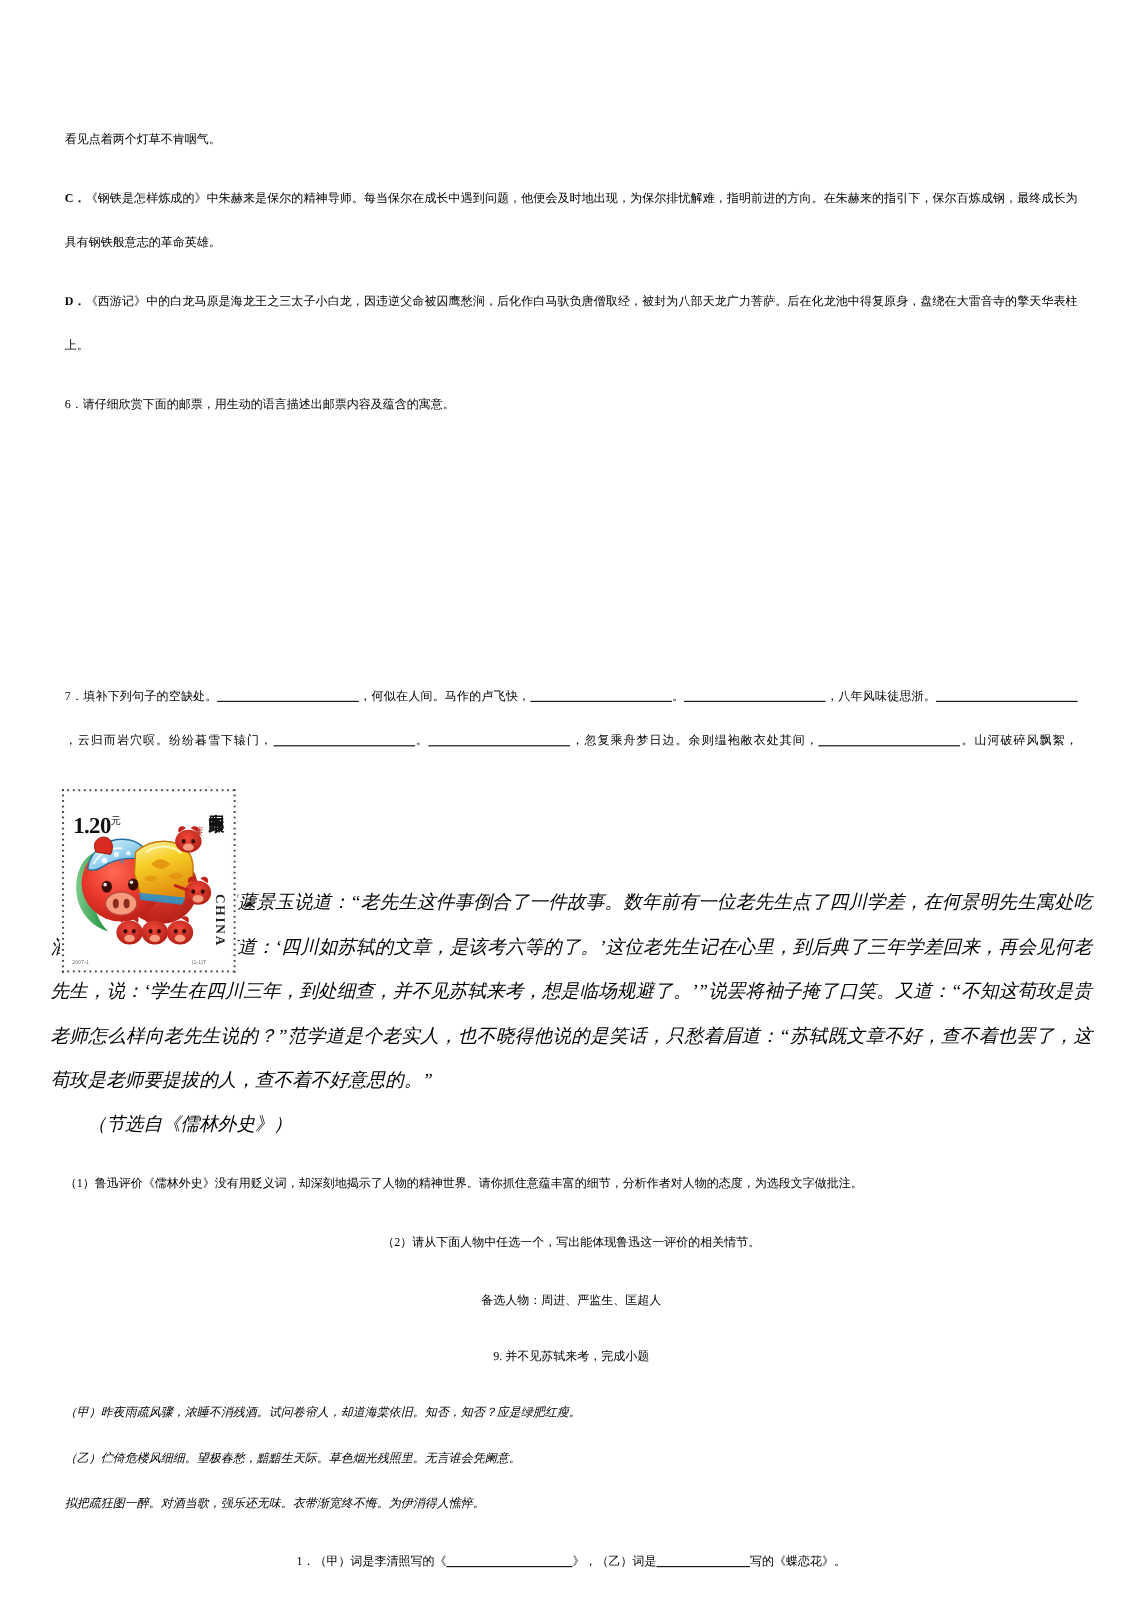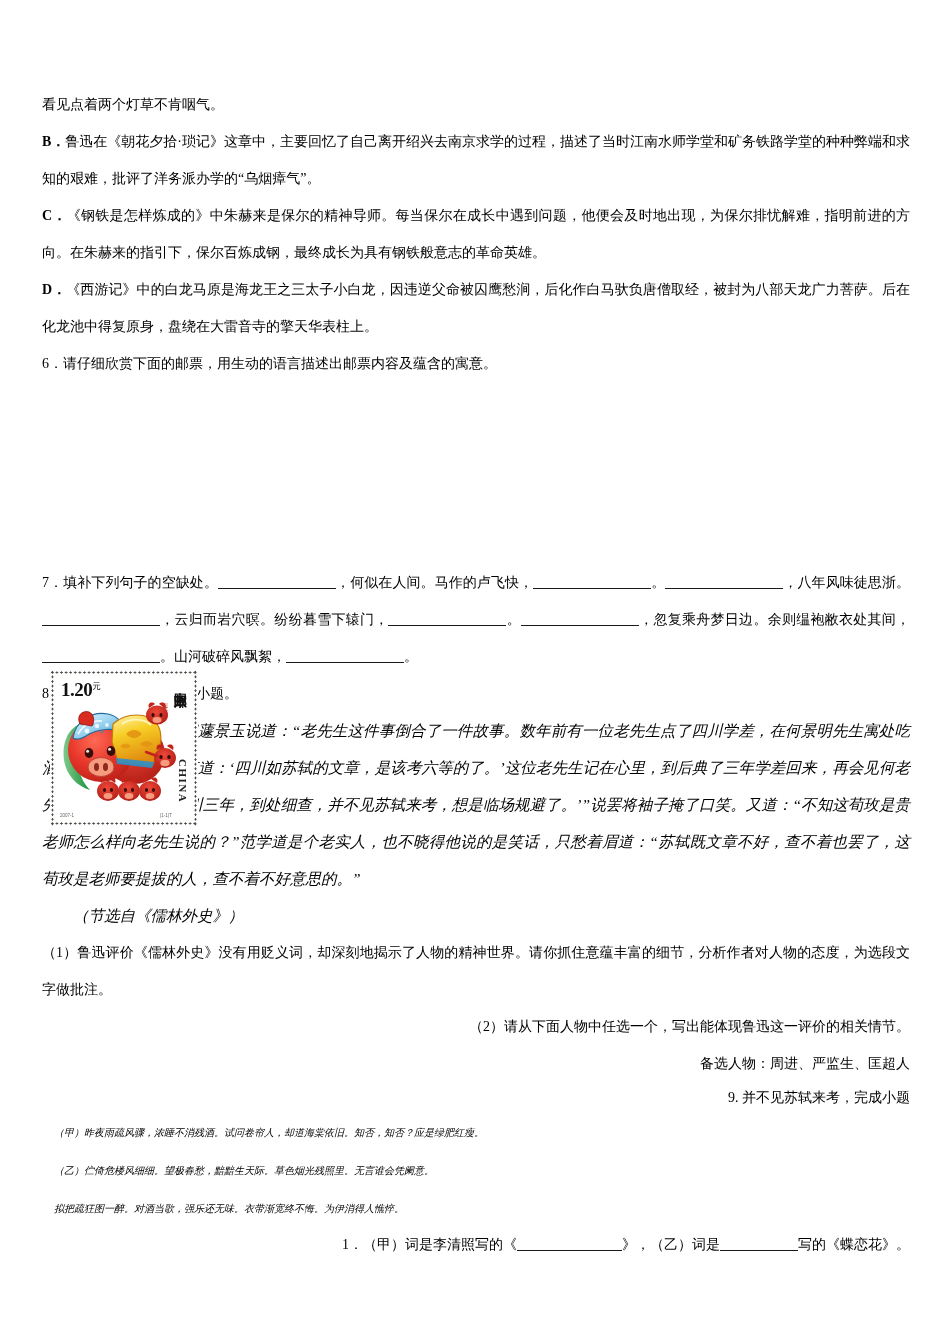--- a/index.html
+++ b/index.html
@@ -23,27 +23,27 @@
   }
   .content {
     position: absolute;
     left: 42px;
     top: 86px;
     width: 868px;
   }
 
   
   .para {
-    font-size: 14px;
+    font-size: 10px;
     line-height: 37px;
     text-align: justify;
     text-justify: inter-ideograph;
-    margin: 0;
-  }
-  .para-last { text-align: right; }
+    margin: 12px;
+  }
+  .para-last { text-align: center; }
 
   .bold { font-weight: bold; }
 
   
   .excerpt {
     font-family: "Liberation Serif", "DejaVu Serif", serif;
     font-size: 15.5px;
     line-height: 37px;
     text-align: justify;
     text-justify: inter-ideograph;
@@ -107,21 +107,21 @@
 
   .stamp-inner {
     position: absolute;
     left: 6px; top: 6px; right: 6px; bottom: 6px;
     background: #ffffff;
     overflow: hidden;
   }
 
   .stamp-denom {
     position: absolute;
-    left: 5px; top: 3px;
+    left: 5px; top: 16px;
     font-family: "Liberation Serif", serif;
     font-size: 19px;
     font-weight: 600;
     letter-spacing: -0.5px;
     color: #111;
   }
   .stamp-denom sup {
     font-size: 8.5px;
     vertical-align: super;
     font-weight: 500;
@@ -179,21 +179,20 @@
   .pig-art { position: absolute; left: 0; top: 18px; width: 122px; height: 112px; }
 </style>
 </head>
 <body>
 
 <div class="page">
   <div class="content">
 
     <p class="para">看见点着两个灯草不肯咽气。</p>
 
-    <p class="para"><span class="bold">B．</span><span>鲁迅在《朝花夕拾·琐记》这章中，主要回忆了自己离开绍兴去南京求学的过程，描述了当时江南水师学堂和矿务铁路学堂的种种弊端和求知的艰难，批评了洋务派办学的“乌烟瘴气”。</span></p>
 
     <p class="para"><span class="bold">C．</span><span>《钢铁是怎样炼成的》中朱赫来是保尔的精神导师。每当保尔在成长中遇到问题，他便会及时地出现，为保尔排忧解难，指明前进的方向。在朱赫来的指引下，保尔百炼成钢，最终成长为具有钢铁般意志的革命英雄。</span></p>
 
     <p class="para"><span class="bold">D．</span><span>《西游记》中的白龙马原是海龙王之三太子小白龙，因违逆父命被囚鹰愁涧，后化作白马驮负唐僧取经，被封为八部天龙广力菩萨。后在化龙池中得复原身，盘绕在大雷音寺的擎天华表柱上。</span></p>
 
     <p class="para"><span>6．</span><span>请仔细欣赏下面的邮票，用生动的语言描述出邮票内容及蕴含的寓意。</span></p>
 
     <div style="position:relative; height:182px;">
       <div class="stamp-wrap">
         <div class="stamp">

